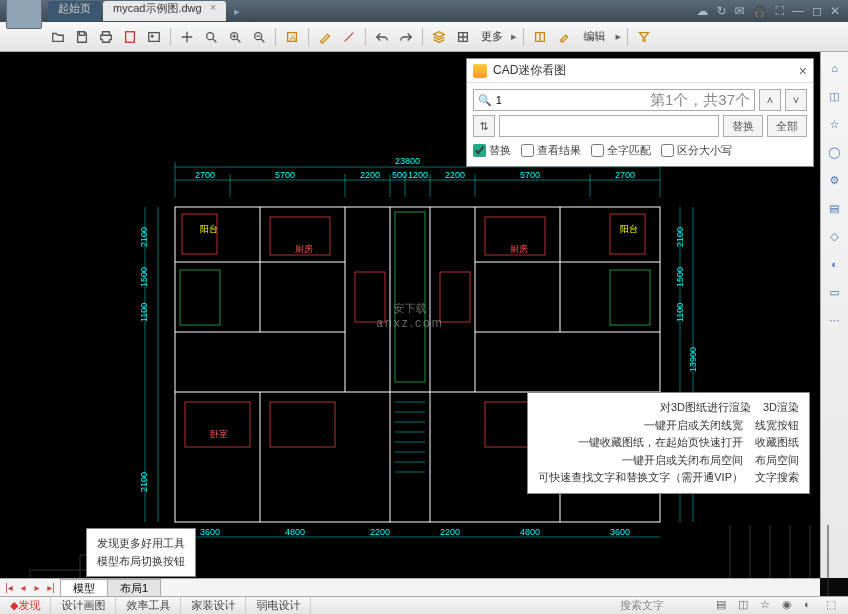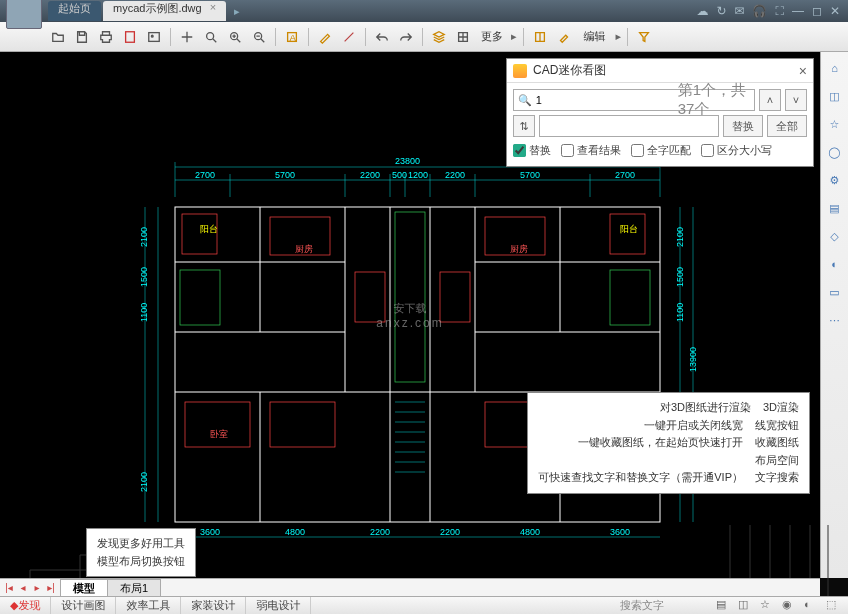--- a/index.html
+++ b/index.html
@@ -24,21 +24,21 @@
 
 .canvas{position:absolute;left:0;top:52px;right:28px;bottom:36px;background:#000}
 .drawing{position:absolute;inset:0}
 .dim-text{fill:#0ff;font-size:9px}
 .room-label{fill:#ff0;font-size:9px}
 .red-label{fill:#f55;font-size:9px}
 
 .righttb{position:absolute;right:0;top:52px;bottom:36px;width:28px;background:linear-gradient(#f5f5f5,#e8e8e8);border-left:1px solid #aaa;display:flex;flex-direction:column;align-items:center;padding-top:6px;gap:8px}
 .rtb-btn{width:20px;height:20px;display:flex;align-items:center;justify-content:center;color:#4a7ab5}
 
-.search-panel{position:absolute;right:34px;top:58px;width:308px;background:#fff;border:1px solid #888;box-shadow:0 2px 8px rgba(0,0,0,.3)}
+.search-panel{position:absolute;right:34px;top:58px;width:348px;background:#fff;border:1px solid #888;box-shadow:0 2px 8px rgba(0,0,0,.3)}
 .sp-header{height:24px;display:flex;align-items:center;padding:0 6px;border-bottom:1px solid #ddd}
 .sp-icon{width:14px;height:14px;background:linear-gradient(#fc3,#f93);border-radius:2px;margin-right:6px}
 .sp-title{flex:1;font-size:12px;color:#333}
 .sp-close{color:#666;font-size:14px;cursor:pointer}
 .sp-body{padding:6px;display:flex;flex-direction:column;gap:4px}
 .sp-row{display:flex;gap:4px;align-items:center}
 .sp-input{flex:1;height:22px;border:1px solid #aaa;padding:0 4px;display:flex;align-items:center}
 .sp-input .sicon{color:#888;margin-right:4px}
 .sp-input input{border:none;outline:none;flex:1;font-size:11px}
 .sp-count{color:#888;font-size:15px}
@@ -50,21 +50,21 @@
 
 .callout{position:absolute;background:#fff;border:1px solid #888;padding:6px 10px;font-size:12px;color:#333;line-height:1.6}
 .callout1{left:86px;top:528px}
 .callout2{right:38px;top:392px;text-align:right}
 .c-row{display:flex;gap:12px;justify-content:flex-end}
 
 .layout-tabs{position:absolute;left:0;bottom:18px;right:28px;height:18px;background:#f4f4f4;border-top:1px solid #aaa;display:flex;align-items:center}
 .nav-arrows{display:flex;padding:0 2px}
 .nav-arrow{width:14px;height:14px;display:flex;align-items:center;justify-content:center;color:#c44;font-size:10px}
 .ltab{padding:0 12px;height:17px;display:flex;align-items:center;border:1px solid #aaa;border-bottom:none;background:#fff;margin-right:-1px;font-size:11px}
-.ltab.active{background:#fff;font-weight:bold}
+.ltab.active{background:#fff;font-weight:normal}
 .ltab.inactive{background:#e4e4e4}
 
 .statusbar{position:absolute;left:0;bottom:0;right:0;height:18px;background:linear-gradient(#f8f8f8,#e4e4e4);border-top:1px solid #aaa;display:flex;align-items:center}
 .sb-item{padding:0 10px;border-right:1px solid #ccc;color:#444;height:18px;display:flex;align-items:center}
 .sb-item.first{color:#d33}
 .sb-spacer{flex:1}
 .sb-right{display:flex;align-items:center;gap:6px;padding-right:6px}
 .sb-search{color:#888;width:90px}
 .sb-icon{width:16px;height:16px;color:#666}
 
@@ -401,20 +401,21 @@
     </div>
   <div class="c-row">
       <span>一键开启或关闭线宽</span>
       <span>线宽按钮</span>
     </div>
   <div class="c-row">
       <span>一键收藏图纸，在起始页快速打开</span>
       <span>收藏图纸</span>
     </div>
   <div class="c-row">
+      <span>一键开启或关闭布局空间</span>
       <span>布局空间</span>
     </div>
   <div class="c-row">
       <span>可快速查找文字和替换文字（需开通VIP）</span>
       <span>文字搜索</span>
     </div>
 </div>
 
 <svg class="connectors" width="848" height="614">
   <g stroke="#333" stroke-width="1" fill="none">

